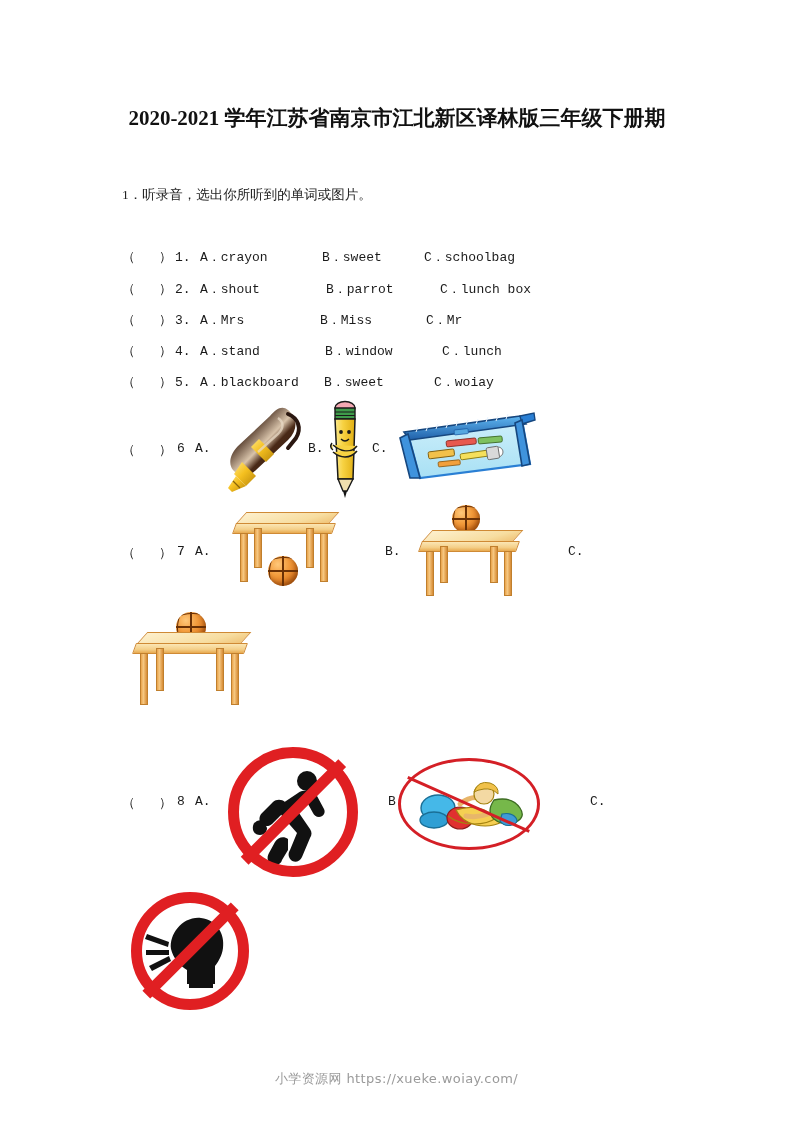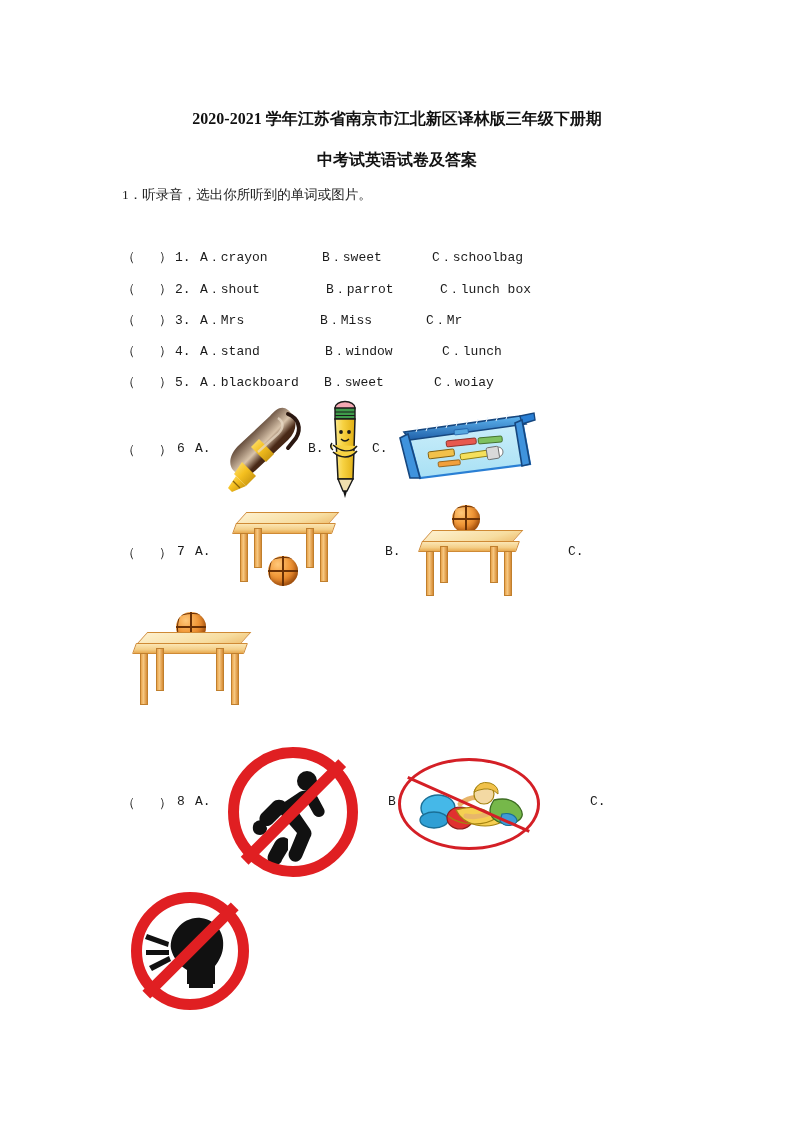--- a/index.html
+++ b/index.html
@@ -22,21 +22,21 @@
     height: 1122px;
   }
 
   
   .doc-title {
     position: absolute;
     left: 108px;
     top: 98px;
     width: 578px;
     text-align: center;
-    font-size: 16px;
+    font-size: 21px;
     font-weight: bold;
     line-height: 41px;
     letter-spacing: 0px;
     color: #111;
   }
   .doc-title .line2 { display:block; }
 
   
   .instruction {
     position: absolute;
@@ -181,36 +181,35 @@
   
   .pcase { position:absolute; }
 </style>
 </head>
 <body>
 
 <div class="page">
 
   <div class="doc-title">
     <span>2020-2021 学年江苏省南京市江北新区译林版三年级下册期</span>
-    <span class="line2">中考试英语试卷及答案</span>
   </div>
 
   <div class="instruction">1．听录音，选出你所听到的单词或图片。</div>
 
   <div class="qrow" style="top:247px;">
     <span class="paren-open">（</span>
     <span class="paren-close">）</span>
     <span class="qnum">1.</span>
     <span class="opt" style="left:78px;">
       <span>A．</span><span>crayon</span>
     </span>
     <span class="opt" style="left:200px;">
       <span>B．</span><span>sweet</span>
     </span>
-    <span class="opt" style="left:310px;">
+    <span class="opt" style="left:302px;">
       <span>C．</span><span>schoolbag</span>
     </span>
   </div>
 
   <div class="qrow" style="top:279px;">
     <span class="paren-open">（</span>
     <span class="paren-close">）</span>
     <span class="qnum">2.</span>
     <span class="opt" style="left:78px;">
       <span>A．</span><span>shout</span>
@@ -511,14 +510,18 @@
           <path d="M38,50 L16,42 L14,47 L37,55 Z"></path>
           <path d="M38,58 L15,58 L15,63 L38,63 Z"></path>
           <path d="M38,64 L18,74 L21,79 L40,69 Z"></path>
         </g>
       </svg>
     </div>
     <div class="ring"></div>
     <div class="slash"></div>
   </div>
 
+  <div class="footer">
+    <span>小学资源网</span>
+    <span>https://xueke.woiay.com/</span>
+  </div>
 
 </div>
 
 </body></html>

